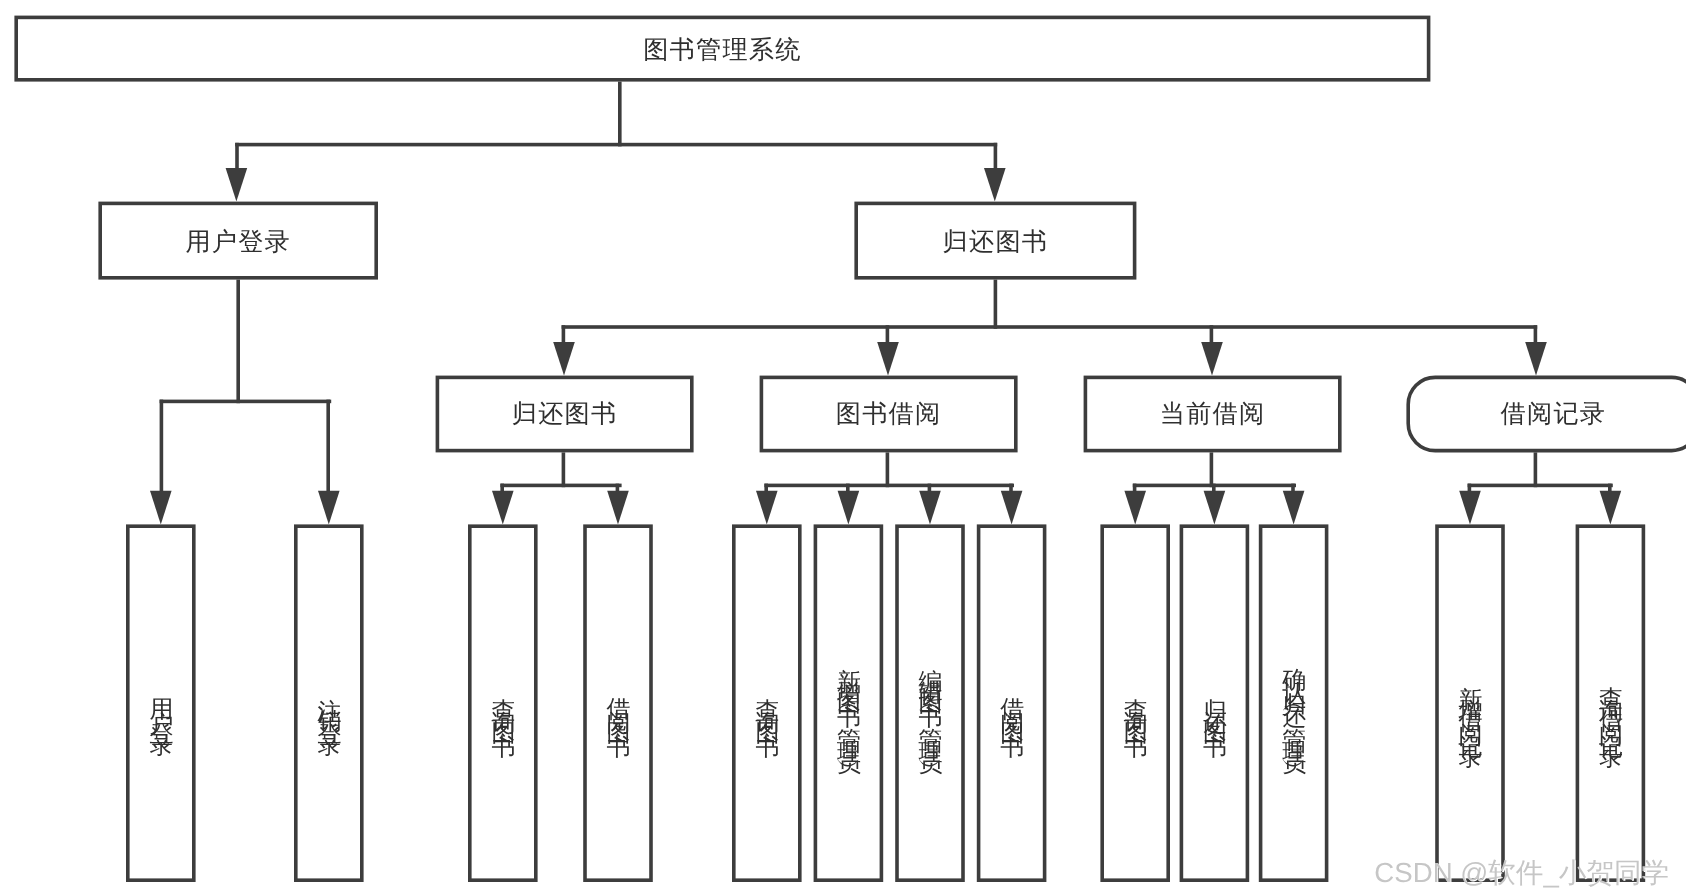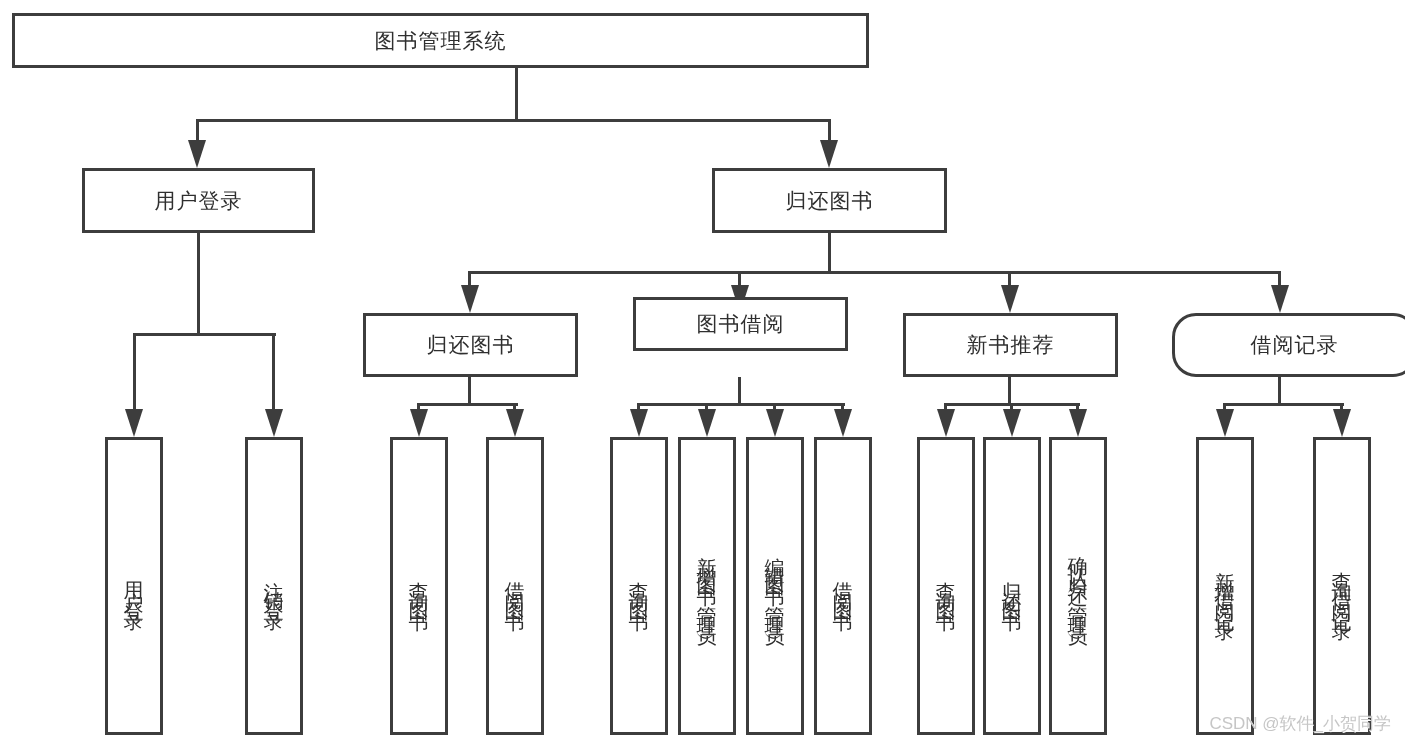--- a/index.html
+++ b/index.html
@@ -25,30 +25,30 @@
   }
   .vl{position:absolute;width:3px;background:var(--line);}
   .hl{position:absolute;height:3px;background:var(--line);}
   .arrow{
     position:absolute;width:0;height:0;
     border-left:9px solid transparent;border-right:9px solid transparent;
     border-top:28px solid var(--line);
   }
   .watermark{
     position:absolute;top:712px;right:14px;
-    font-size:17px;color:var(--wm);white-space:nowrap;
+    font-size:23px;color:var(--wm);white-space:nowrap;
     text-shadow:1px 1px 0 #ffffff;
   }
 </style>
 </head>
 <body>
 
 <div class="canvas">
 
-  <div class="node hnode" style="left:12px;top:13px;width:857px;height:55px;">图书管理系统</div>
+  <div class="node hnode" style="left:12px;top:13px;width:1180px;height:55px;">图书管理系统</div>
 
   <div class="vl" style="left:515px;top:68px;height:54px;"></div>
   <div class="hl" style="left:196px;top:119px;width:635px;"></div>
   <div class="vl" style="left:196px;top:119px;height:24px;"></div>
   <div class="arrow" style="left:188px;top:140px;"></div>
   <div class="vl" style="left:828px;top:119px;height:24px;"></div>
   <div class="arrow" style="left:820px;top:140px;"></div>
 
   <div class="node hnode" style="left:82px;top:168px;width:233px;height:65px;">用户登录</div>
   <div class="node hnode" style="left:712px;top:168px;width:235px;height:65px;">归还图书</div>
@@ -65,22 +65,22 @@
   <div class="vl" style="left:468px;top:271px;height:17px;"></div>
   <div class="arrow" style="left:461px;top:285px;"></div>
   <div class="vl" style="left:738px;top:271px;height:17px;"></div>
   <div class="arrow" style="left:731px;top:285px;"></div>
   <div class="vl" style="left:1008px;top:271px;height:17px;"></div>
   <div class="arrow" style="left:1001px;top:285px;"></div>
   <div class="vl" style="left:1278px;top:271px;height:17px;"></div>
   <div class="arrow" style="left:1271px;top:285px;"></div>
 
   <div class="node hnode" style="left:363px;top:313px;width:215px;height:64px;">归还图书</div>
-  <div class="node hnode" style="left:633px;top:297px;width:215px;height:54px;">图书借阅</div>
-  <div class="node hnode" style="left:903px;top:313px;width:215px;height:64px;">新书推荐</div>
+  <div class="node hnode" style="left:633px;top:313px;width:215px;height:64px;">图书借阅</div>
+  <div class="node hnode" style="left:903px;top:313px;width:215px;height:64px;">当前借阅</div>
   <div class="node hnode" style="left:1172px;top:313px;width:245px;height:64px;border-radius:24px;">借阅记录</div>
 
   <div class="vl" style="left:468px;top:377px;height:29px;"></div>
   <div class="hl" style="left:417px;top:403px;width:101px;"></div>
   <div class="vl" style="left:417px;top:403px;height:9px;"></div>
   <div class="arrow" style="left:410px;top:409px;"></div>
   <div class="vl" style="left:513px;top:403px;height:9px;"></div>
   <div class="arrow" style="left:506px;top:409px;"></div>
 
   <div class="vl" style="left:738px;top:377px;height:29px;"></div>

